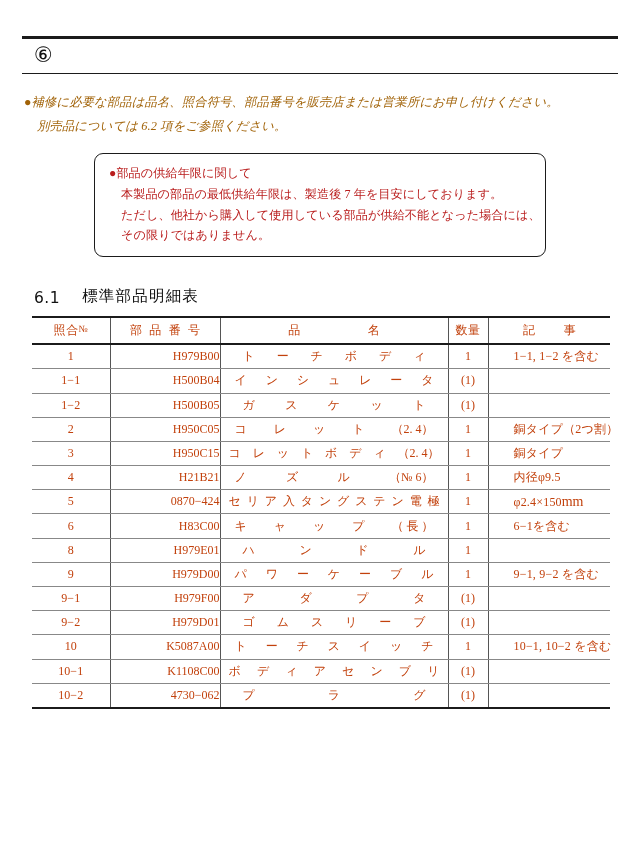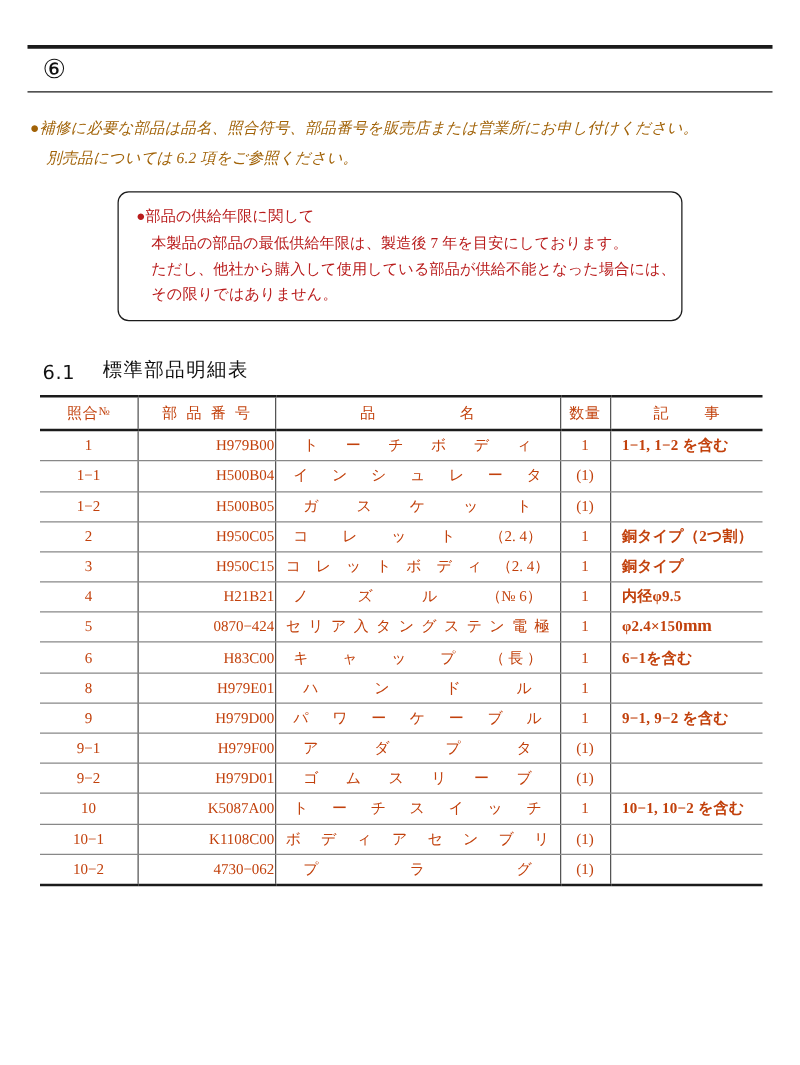--- a/index.html
+++ b/index.html
@@ -187,24 +187,23 @@
   .name-spread.tight {
     padding: 0 14px;
   }
   .name-spread.vtight {
     padding: 0 8px;
   }
   .name-spread span { display: inline-block; }
 
   .rem-text {
     display: block;
-    padding-left: 9px;
+    padding-left: 25px;
     white-space: nowrap;
     letter-spacing: 0.2px;
-    font-weight: bold;
   }
   .mm {
     font-size: 14px;
     letter-spacing: -0.3px;
   }
 </style>
 </head>
 <body>
 
 <div class="page">

